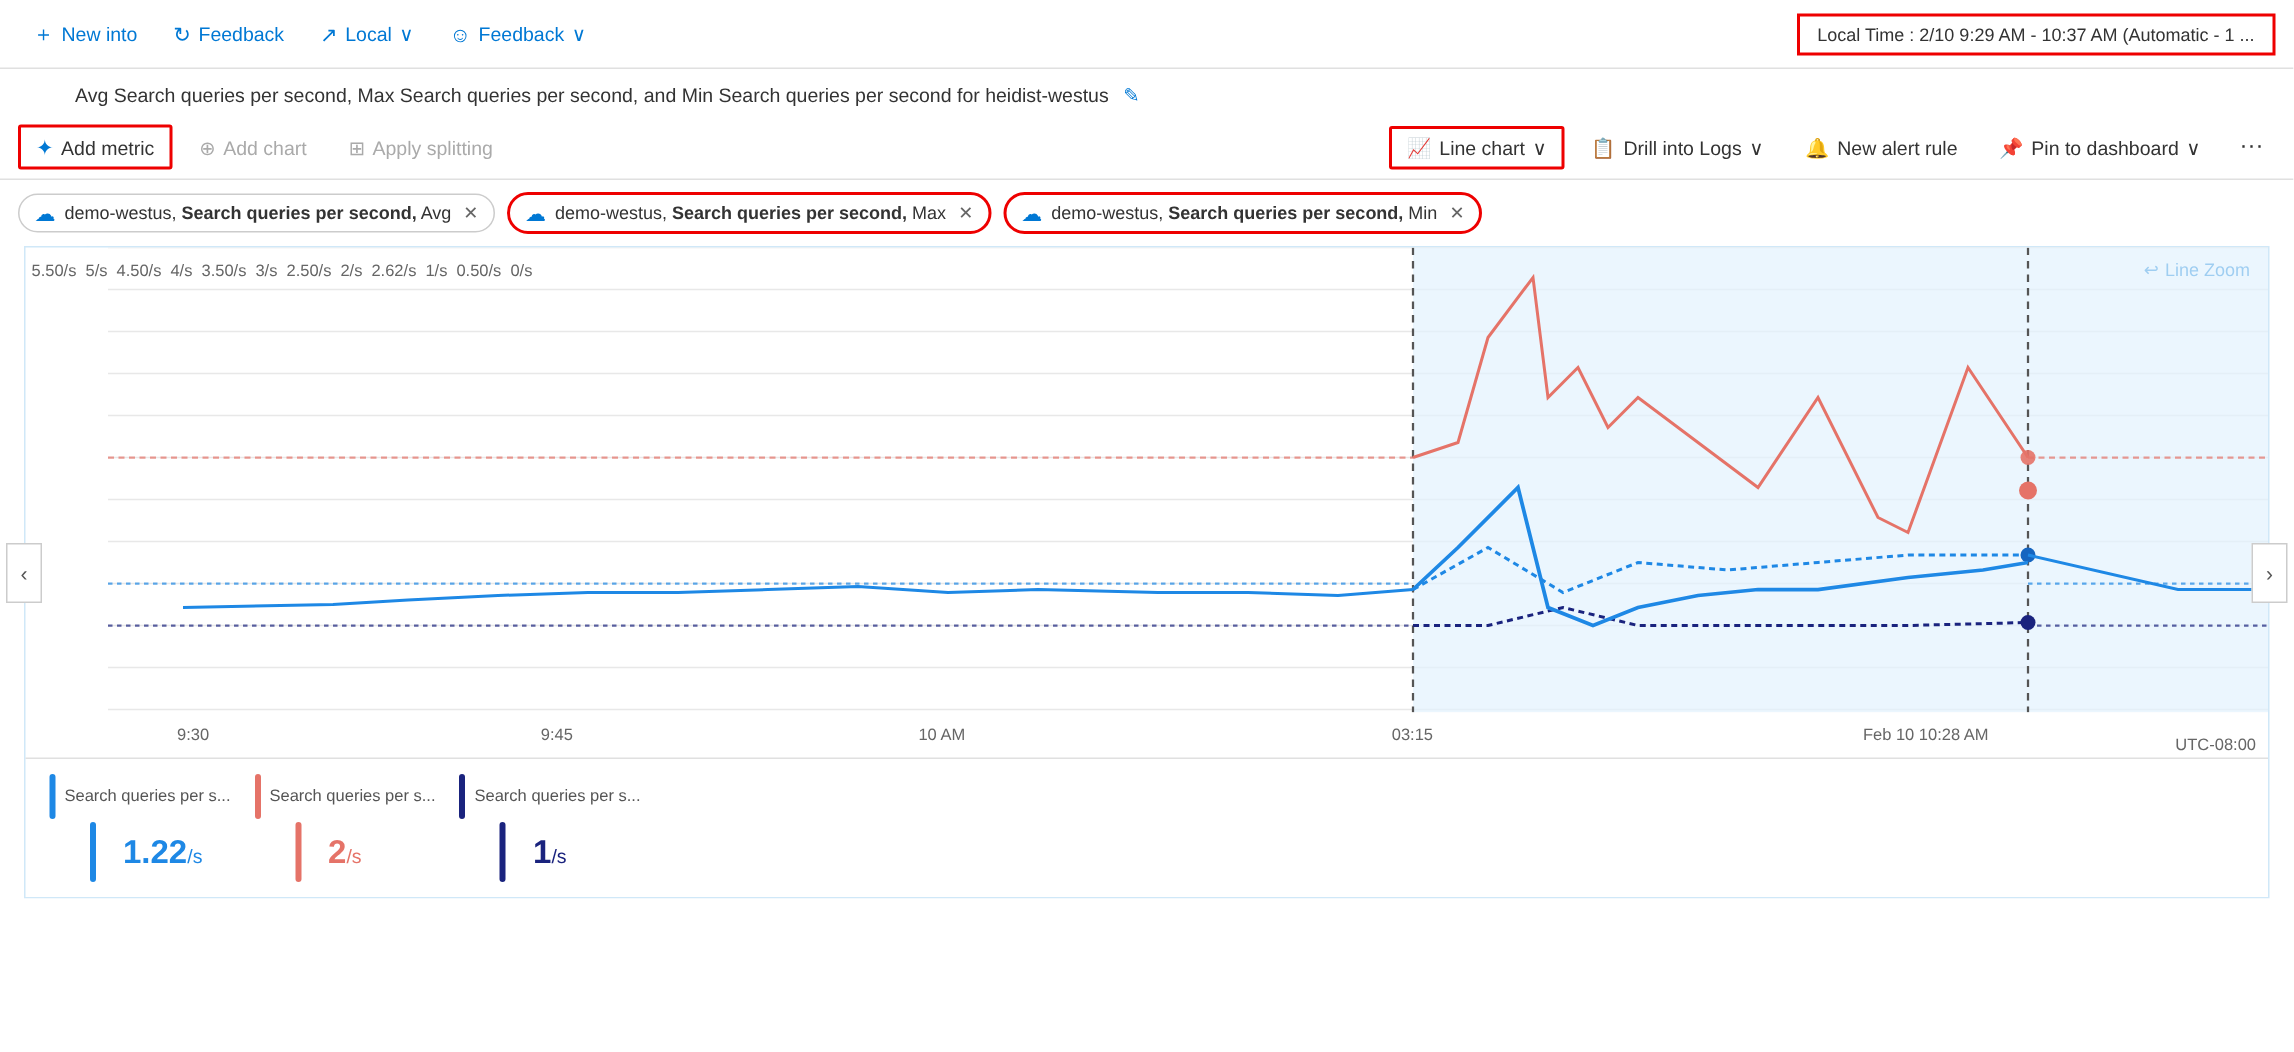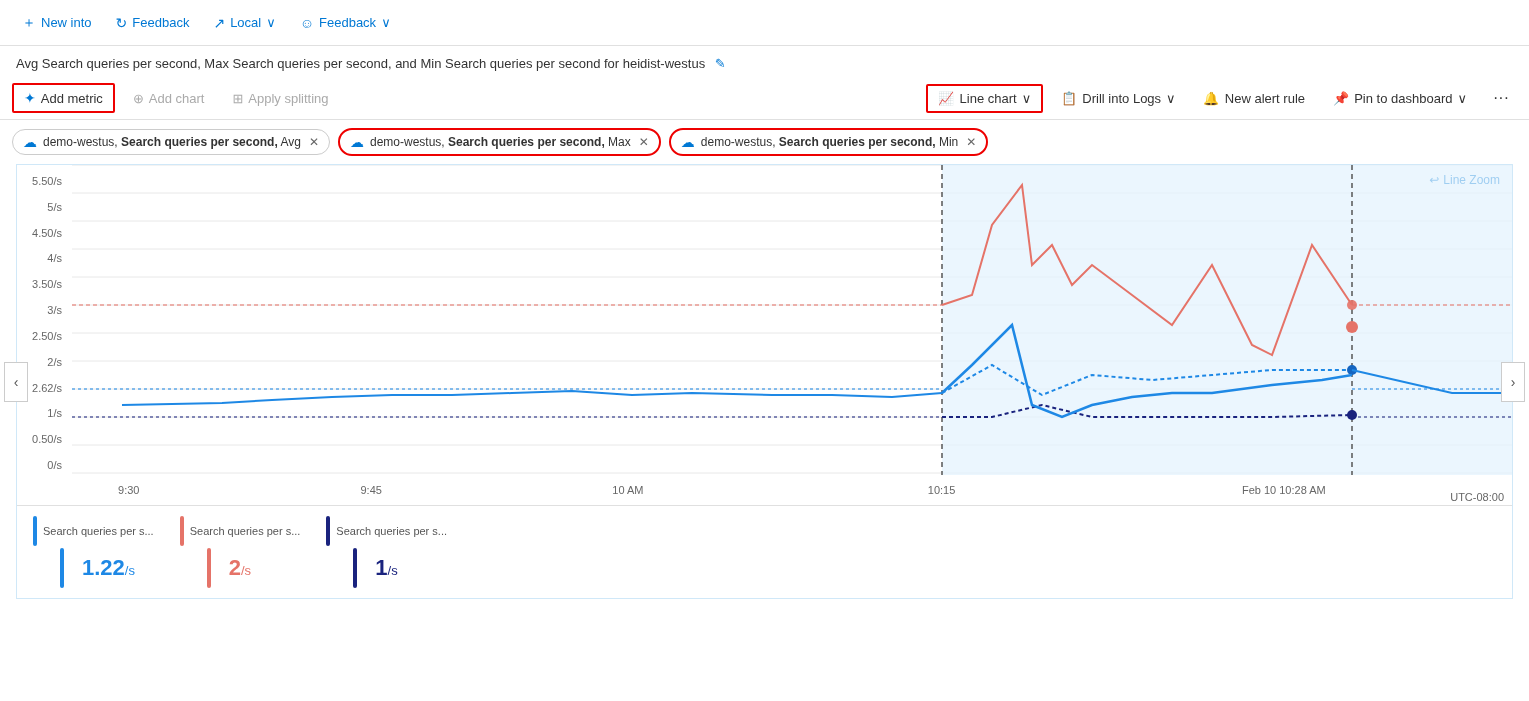--- a/index.html
+++ b/index.html
@@ -21,20 +21,21 @@
     .toolbar-btn .icon { font-size: 14px; }
     .time-range-box {
       border: 2px solid #e00; padding: 5px 12px;
       font-size: 12px; color: #333; background: #fff;
       white-space: nowrap;
     }
 
     
     .chart-title-area {
       padding: 10px 16px 6px 16px;
+      margin-left: 34px;
     }
     .chart-title {
       font-size: 13px; color: #333; font-weight: 400;
     }
     .edit-icon { color: #0078d4; cursor: pointer; margin-left: 6px; }
 
     
     .metrics-toolbar {
       display: flex; align-items: center; padding: 6px 12px;
       border-bottom: 1px solid #e0e0e0; gap: 8px; flex-wrap: wrap;
@@ -101,21 +102,21 @@
     
     .undo-zoom {
       position: absolute; top: 8px; right: 12px;
       display: flex; align-items: center; gap: 4px;
       color: #0078d4; cursor: pointer; font-size: 12px;
     }
 
     
     .y-axis {
       position: absolute; left: 0; top: 0; bottom: 30px;
-      width: 55px; display: flex; flex-direction: column;
+      width: 55px; display: flex; 
       justify-content: space-between; padding: 10px 4px 4px 4px;
       font-size: 11px; color: #666; text-align: right;
     }
     .y-label { padding-right: 6px; }
 
     
     .chart-plot {
       position: absolute; left: 55px; right: 0; top: 0; bottom: 30px;
       overflow: hidden;
     }
@@ -125,21 +126,21 @@
     .x-axis {
       position: absolute; bottom: 0; left: 69px; right: 0;
       height: 30px; display: flex; align-items: center;
       font-size: 11px; color: #666; text-decoration: underline;
     }
     .x-label { position: absolute; transform: translateX(-50%); }
 
     
     .legend-area {
       display: flex; align-items: center; padding: 10px 16px;
-      gap: 26px; border-top: 1px solid #e0e0e0;
+      gap: 16px; border-top: 1px solid #e0e0e0;
     }
     .legend-item { display: flex; flex-direction: column; gap: 2px; }
     .legend-label { display: flex; align-items: center; gap: 6px; font-size: 11px; color: #555; }
     .legend-color-bar { width: 4px; height: 30px; border-radius: 2px; }
     .legend-value { font-size: 22px; font-weight: 600; margin-left: 10px; }
     .legend-unit { font-size: 13px; font-weight: 400; }
     .legend-row { display: flex; align-items: center; gap: 8px; padding-left: 27px; }
 
     
     .nav-arrow-left, .nav-arrow-right {
@@ -173,20 +174,23 @@
     <button class="toolbar-btn">
       <span class="icon">↗</span>
       <span>Local</span>
       <span>∨</span>
     </button>
     <button class="toolbar-btn">
       <span class="icon">☺</span>
       <span>Feedback</span>
       <span>∨</span>
     </button>
+  </div>
+  <div class="time-range-box">
+    <span>Local Time : 2/10 9:29 AM - 10:37 AM (Automatic - 1 ...</span>
   </div>
 </div>
 
 <div class="chart-title-area">
   <span class="chart-title">Avg Search queries per second, Max Search queries per second, and Min Search queries per second for heidist-westus</span>
   <span class="edit-icon">✎</span>
 </div>
 
 <div class="metrics-toolbar">
   <button class="metric-btn">
@@ -319,21 +323,21 @@
           <polyline points="870,228 900,200 940,160 960,240 990,252 1020,240 1060,232 1100,228 1140,228 1200,220 1250,215 1280,210" fill="none" stroke="#1e88e5" stroke-width="2.5"></polyline>
 
           <circle cx="1280" cy="162" r="6" fill="#e57368"></circle>
         </svg>
       </div>
 
       <div class="x-axis">
         <span class="x-label" style="left:3%">9:30</span>
         <span class="x-label" style="left:20%">9:45</span>
         <span class="x-label" style="left:38%">10 AM</span>
-        <span class="x-label" style="left:60%">10:15</span>
+        <span class="x-label" style="left:60%">03:15</span>
         <span class="x-label" style="left:84%">Feb 10 10:28 AM</span>
         <span class="utc-label">UTC-08:00</span>
       </div>
 
     </div>
 
     <div class="legend-area">
       <div class="legend-item">
         <div class="legend-label">
           <div class="legend-color-bar" style="background:#1e88e5;"></div>

